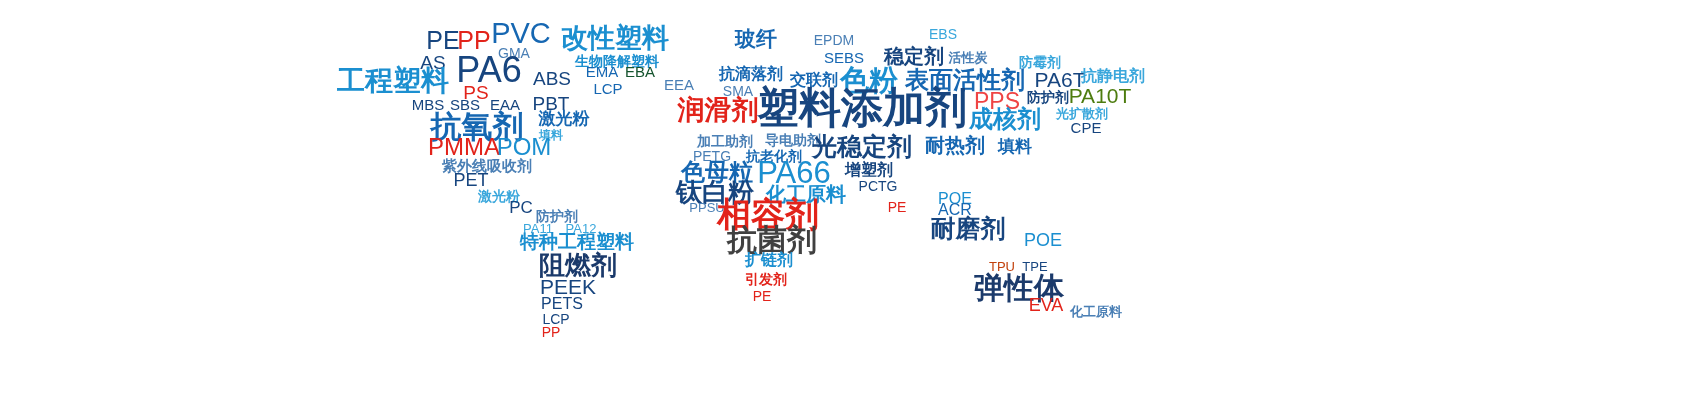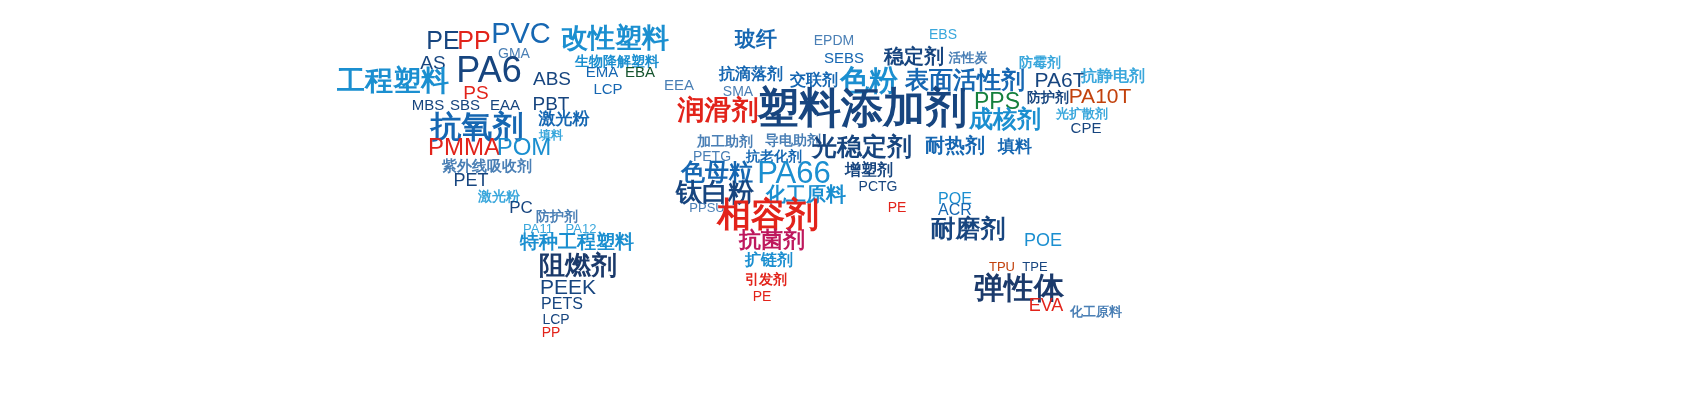--- a/index.html
+++ b/index.html
@@ -81,23 +81,23 @@
     <span class="word w-latin" style="left: 844px; top: 57px; font-size: 15px; color: rgb(22, 103, 178);">SEBS</span>
     <span class="word w-bold" style="left: 914px; top: 56px; font-size: 20px; color: rgb(23, 69, 127);">稳定剂</span>
     <span class="word w-bold" style="left: 968px; top: 57px; font-size: 13px; color: rgb(74, 127, 181);">活性炭</span>
     <span class="word w-bold" style="left: 1040px; top: 62px; font-size: 14px; color: rgb(58, 167, 220);">防霉剂</span>
     <span class="word w-bold" style="left: 869px; top: 80px; font-size: 29px; color: rgb(27, 143, 208);">色粉</span>
     <span class="word w-bold" style="left: 965px; top: 80px; font-size: 24px; color: rgb(22, 103, 178);">表面活性剂</span>
     <span class="word w-latin" style="left: 1060px; top: 79px; font-size: 21px; color: rgb(23, 69, 127);">PA6T</span>
     <span class="word w-bold" style="left: 1113px; top: 76px; font-size: 16px; color: rgb(58, 167, 220);">抗静电剂</span>
     <span class="word w-bold" style="left: 718px; top: 110px; font-size: 27px; color: rgb(226, 35, 26);">润滑剂</span>
     <span class="word w-bold" style="left: 862px; top: 108px; font-size: 42px; color: rgb(23, 69, 127);">塑料添加剂</span>
-    <span class="word w-latin" style="left: 997px; top: 101px; font-size: 23px; color: #15803d; text-align: center;">PPS</span>
+    <span class="word w-latin" style="left: 997px; top: 101px; font-size: 23px; color: #ef4444; text-align: center;">PPS</span>
     <span class="word w-bold" style="left: 1048px; top: 97px; font-size: 14px; color: rgb(23, 69, 127);">防护剂</span>
-    <span class="word w-latin" style="left: 1100px; top: 95px; font-size: 21px; color: #c2410c;">PA10T</span>
+    <span class="word w-latin" style="left: 1100px; top: 95px; font-size: 21px; color: #4d7c0f;">PA10T</span>
     <span class="word w-bold" style="left: 1005px; top: 119px; font-size: 24px; color: rgb(27, 143, 208);">成核剂</span>
     <span class="word w-bold" style="left: 1082px; top: 113px; font-size: 13px; color: rgb(58, 167, 220);">光扩散剂</span>
     <span class="word w-latin" style="left: 1086px; top: 127px; font-size: 15px; color: rgb(23, 69, 127);">CPE</span>
     <span class="word w-bold" style="left: 725px; top: 141px; font-size: 14px; color: rgb(74, 127, 181);">加工助剂</span>
     <span class="word w-bold" style="left: 793px; top: 140px; font-size: 14px; color: rgb(74, 127, 181);">导电助剂</span>
     <span class="word w-bold" style="left: 862px; top: 146px; font-size: 25px; color: rgb(23, 69, 127);">光稳定剂</span>
     <span class="word w-bold" style="left: 955px; top: 145px; font-size: 20px; color: rgb(22, 103, 178);">耐热剂</span>
     <span class="word w-bold" style="left: 1015px; top: 146px; font-size: 17px; color: rgb(22, 103, 178);">填料</span>
     <span class="word w-latin" style="left: 712px; top: 156px; font-size: 14px; color: rgb(74, 127, 181);">PETG</span>
     <span class="word w-bold" style="left: 774px; top: 156px; font-size: 14px; color: rgb(22, 103, 178);">抗老化剂</span>
@@ -106,21 +106,21 @@
     <span class="word w-bold" style="left: 869px; top: 170px; font-size: 16px; color: rgb(23, 69, 127);">增塑剂</span>
     <span class="word w-latin" style="left: 878px; top: 186px; font-size: 14px; color: rgb(23, 69, 127);">PCTG</span>
     <span class="word w-bold" style="left: 715px; top: 192px; font-size: 26px; color: rgb(23, 69, 127);">钛白粉</span>
     <span class="word w-bold" style="left: 806px; top: 194px; font-size: 20px; color: rgb(27, 143, 208);">化工原料</span>
     <span class="word w-latin" style="left: 955px; top: 199px; font-size: 16px; color: rgb(27, 143, 208);">POE</span>
     <span class="word w-latin" style="left: 697px; top: 207px; font-size: 13px; color: rgb(74, 127, 181); margin-left: 10px;">PPSU</span>
     <span class="word w-bold" style="left: 768px; top: 214px; font-size: 34px; color: rgb(226, 35, 26);">相容剂</span>
     <span class="word w-latin" style="left: 897px; top: 207px; font-size: 14px; color: rgb(226, 35, 26);">PE</span>
     <span class="word w-latin" style="left: 955px; top: 210px; font-size: 16px; color: rgb(22, 103, 178);">ACR</span>
     <span class="word w-bold" style="left: 968px; top: 228px; font-size: 25px; color: rgb(23, 69, 127);">耐磨剂</span>
-    <span class="word w-bold" style="left: 772px; top: 240px; font-size: 22px; color: #be185d;">抗菌剂</span>
+    <span class="word w-bold" style="left: 772px; top: 240px; font-size: 30px; color: #404040;">抗菌剂</span>
     <span class="word w-latin" style="left: 1043px; top: 240px; font-size: 18px; color: rgb(27, 143, 208);">POE</span>
     <span class="word w-bold" style="left: 769px; top: 260px; font-size: 16px; color: rgb(27, 143, 208);">扩链剂</span>
     <span class="word w-latin" style="left: 1002px; top: 266px; font-size: 13px; color: #c2410c;">TPU</span>
     <span class="word w-latin" style="left: 1035px; top: 266px; font-size: 13px; color: rgb(23, 69, 127);">TPE</span>
     <span class="word w-bold" style="left: 766px; top: 279px; font-size: 14px; color: rgb(226, 35, 26);">引发剂</span>
     <span class="word w-bold" style="left: 1019px; top: 288px; font-size: 30px; color: rgb(27, 58, 107);">弹性体</span>
     <span class="word w-latin" style="left: 762px; top: 296px; font-size: 14px; color: rgb(226, 35, 26);">PE</span>
     <span class="word w-latin" style="left: 1046px; top: 305px; font-size: 18px; color: rgb(226, 35, 26);">EVA</span>
     <span class="word w-bold" style="left: 1096px; top: 311px; font-size: 13px; color: rgb(74, 127, 181);">化工原料</span>
   </div>

